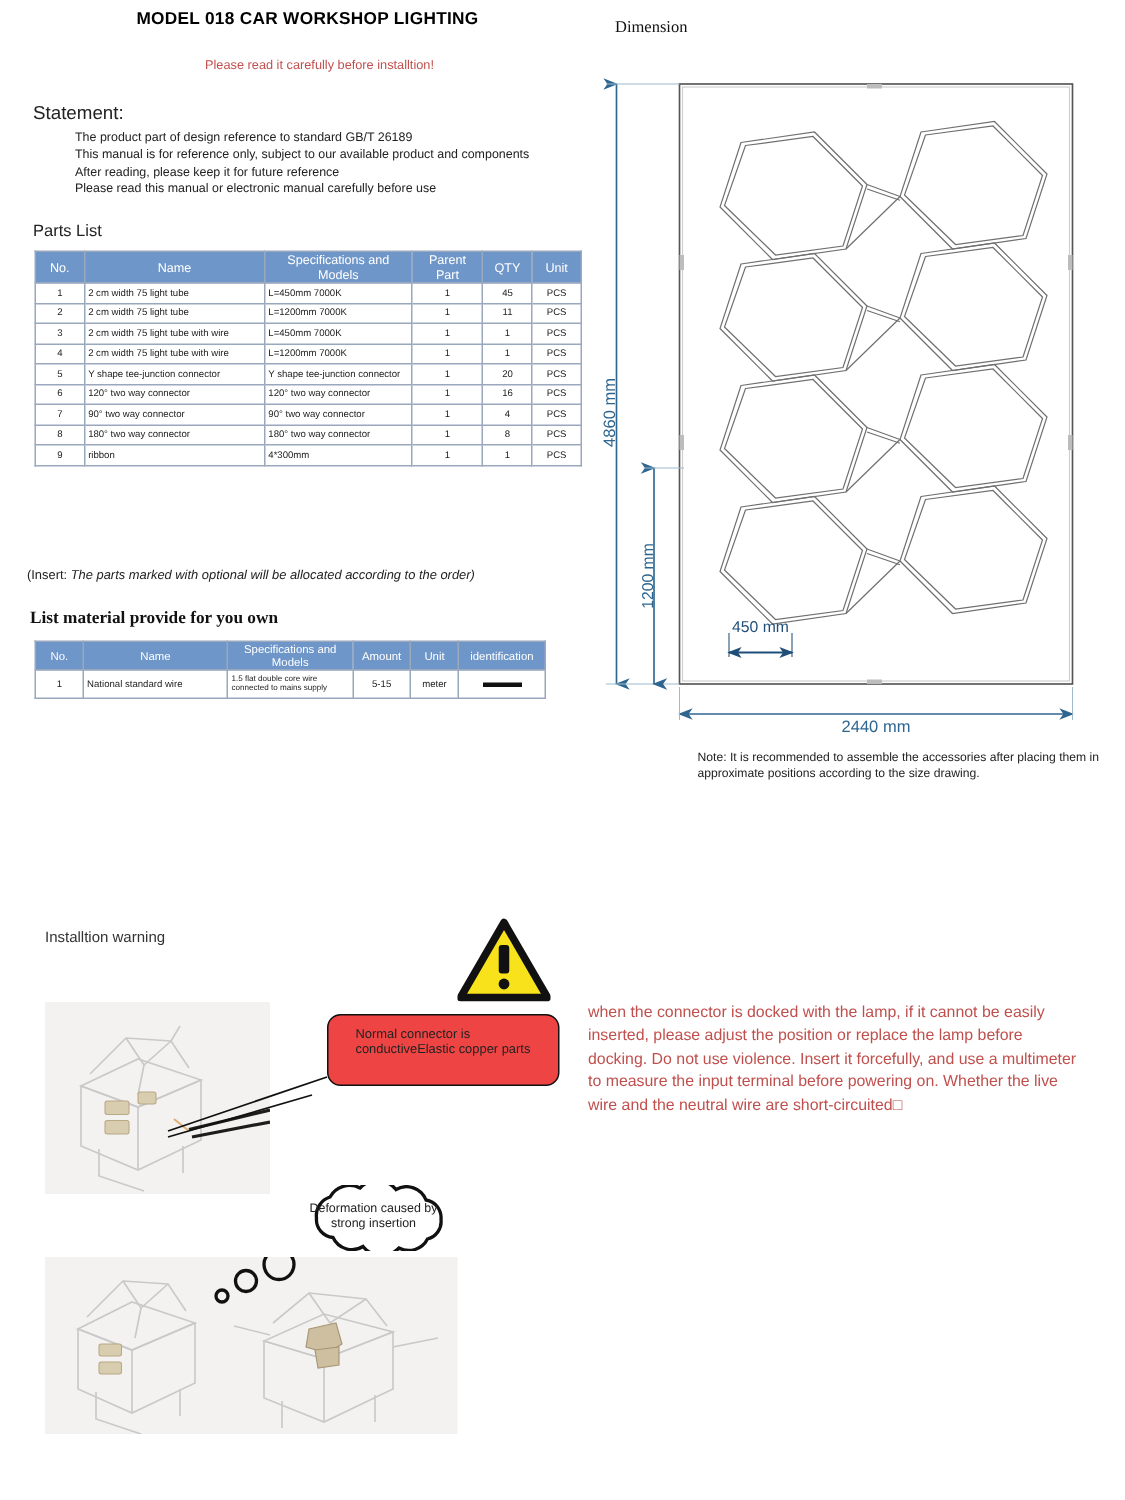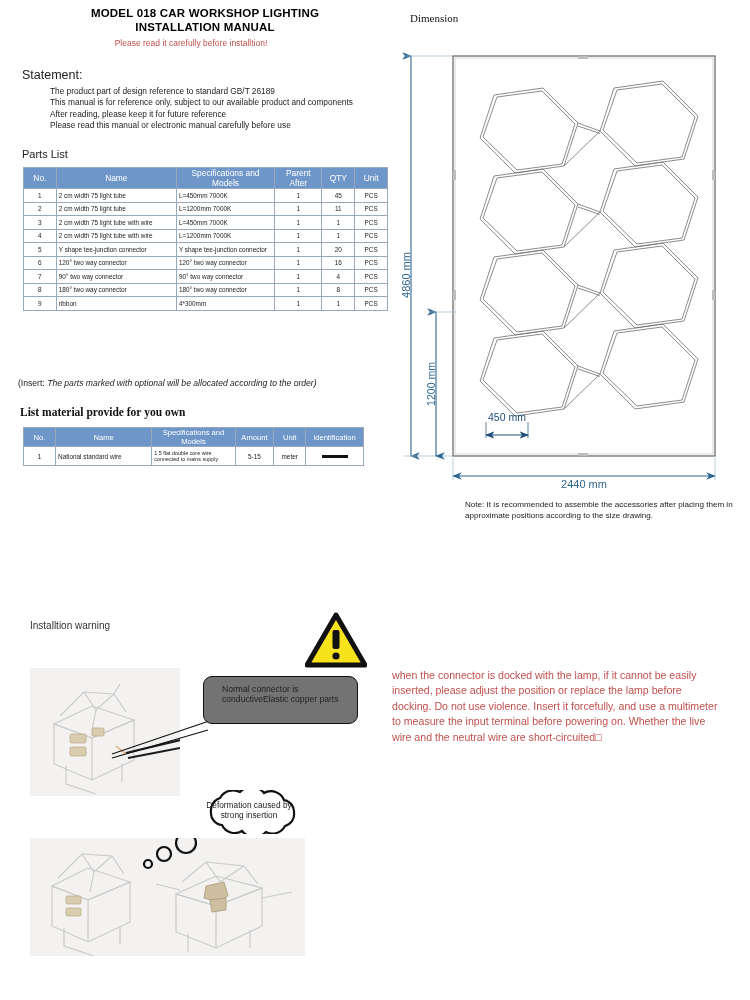--- a/index.html
+++ b/index.html
@@ -12,21 +12,21 @@
     overflow:hidden;
   }
 
   
   #doc-title {
     position:absolute; left:20px; top:6px; width:370px;
     text-align:center; font-weight:bold; font-size:11.5px;
     line-height:14px; letter-spacing:.2px; color:#000;
   }
   #doc-subtitle {
-    position:absolute; left:6px; top:38px; width:370px;
+    position:absolute; left:28px; top:38px; width:370px;
     text-align:center; font-size:8.5px; color:#c0504d;
   }
 
   
   #statement-heading {
     position:absolute; left:22px; top:68px;
     font-size:12.5px; color:#222;
   }
   #statement-lines {
     position:absolute; left:22px; top:86px; width:368px;
@@ -114,22 +114,22 @@
   .photo {
     position:absolute;
     background:#f2f1ef;
     overflow:hidden;
   }
   #photo-1 { left:30px; top:668px; width:150px; height:128px; }
   #photo-2 { left:30px; top:838px; width:275px; height:118px; }
 
   
   #callout-1 {
-    position:absolute; left:203px; top:676px; width:155px; height:48px;
-    border:1.6px solid #111; border-radius:9px; background:#737373;
+    position:absolute; left:218px; top:676px; width:155px; height:48px;
+    border:1.6px solid #111; border-radius:9px; background:#ef4444;
     font-size:8.6px; line-height:10.4px; color:#222;
     padding:7px 0 0 18px;
   }
   #callout-1-leader { position:absolute; left:110px; top:716px; }
 
   #bubble {
     position:absolute; left:185px; top:790px; width:124px; height:44px;
   }
   #bubble-text {
     position:absolute; left:196px; top:800px; width:106px;
@@ -140,21 +140,20 @@
   #warn-paragraph {
     position:absolute; left:392px; top:668px; width:330px;
     font-size:10.6px; line-height:15.4px; color:#c0504d;
   }
 </style>
 </head>
 <body>
 
 <div id="doc-title">
   <div>MODEL 018 CAR WORKSHOP LIGHTING</div>
-  <div>INSTALLATION MANUAL</div>
 </div>
 <div id="doc-subtitle">Please read it carefully before installtion!</div>
 
 <div id="statement-heading">Statement:</div>
 <div id="statement-lines">
   <div>The product part of design reference to standard GB/T 26189</div>
   <div>This manual is for reference only, subject to our available product and components</div>
   <div>After reading, please keep it for future reference</div>
   <div>Please read this manual or electronic manual carefully before use</div>
 </div>
@@ -168,21 +167,21 @@
         <col style="width:27%">
       <col style="width:13%">
         <col style="width:9%">
         <col style="width:9%">
     </colgroup>
     <thead>
       <tr>
         <th>No.</th>
         <th>Name</th>
         <th>Specifications and Models</th>
-        <th>Parent After</th>
+        <th>Parent Part</th>
         <th>QTY</th>
         <th>Unit</th>
       </tr>
     </thead>
     <tbody id="parts-body">
         <tr>
           <td class="c-no">1</td>
           <td class="c-name">2 cm width 75 light tube</td>
           <td class="c-spec">L=450mm 7000K</td>
           <td class="c-num">1</td>

